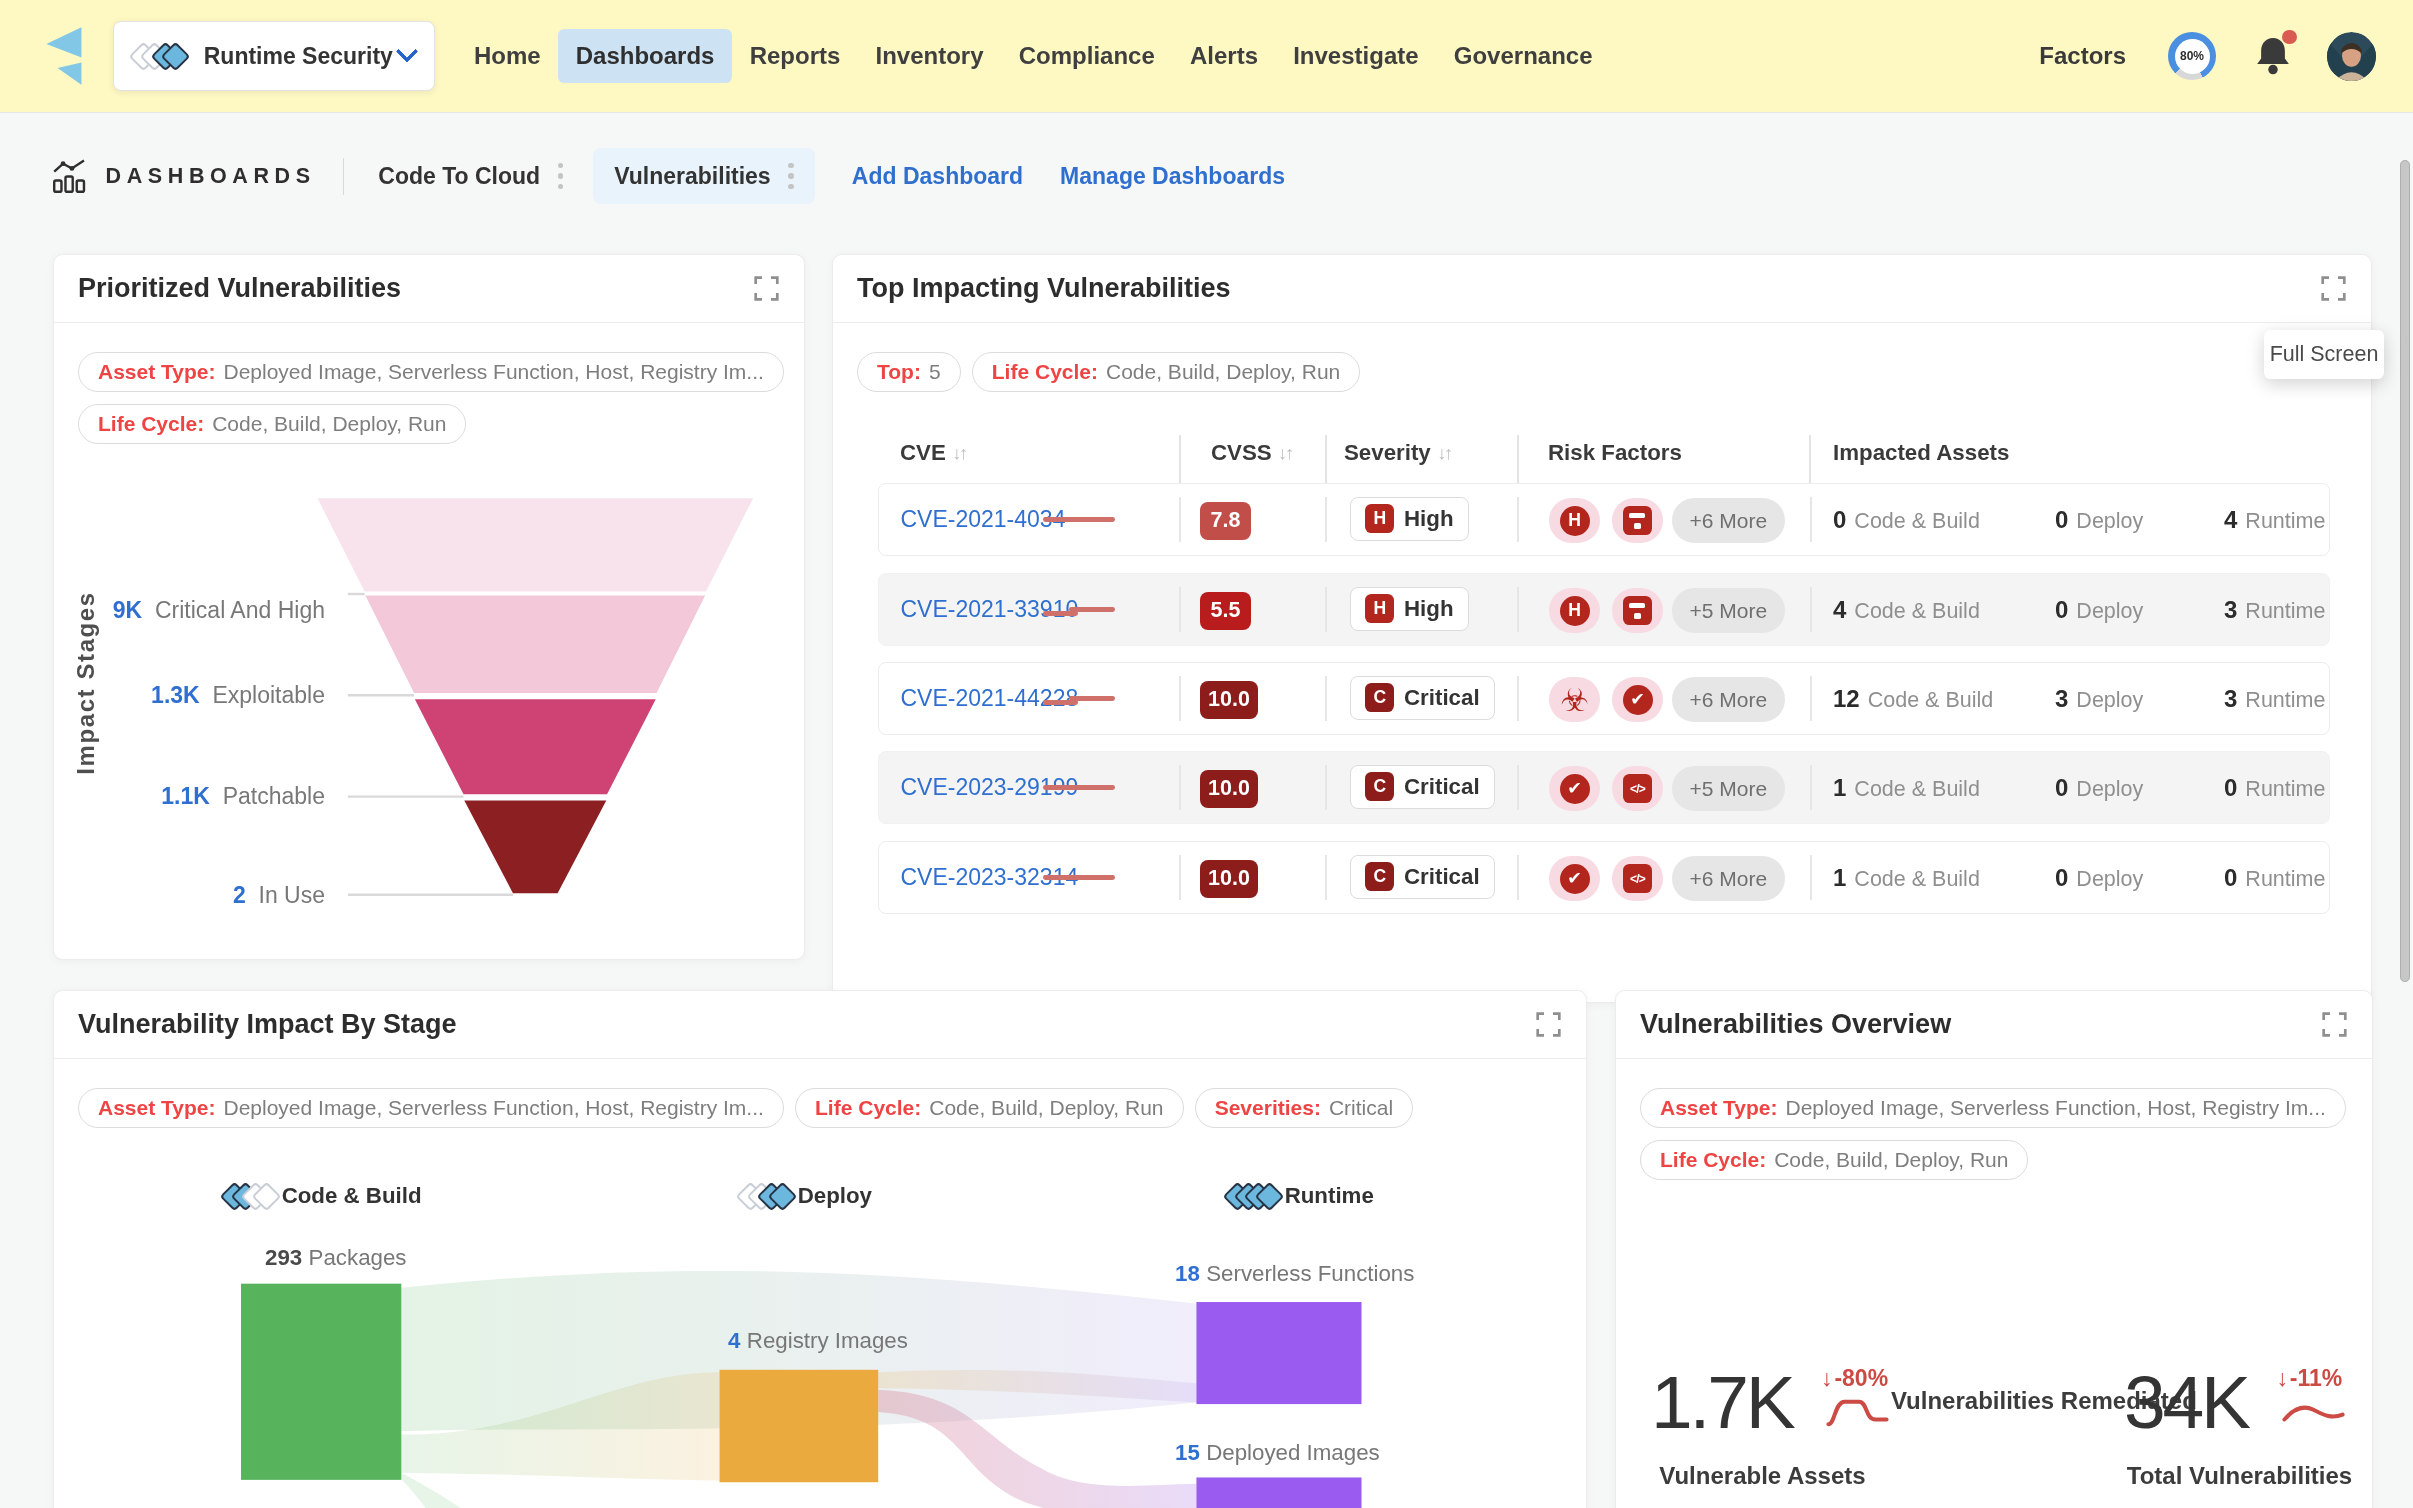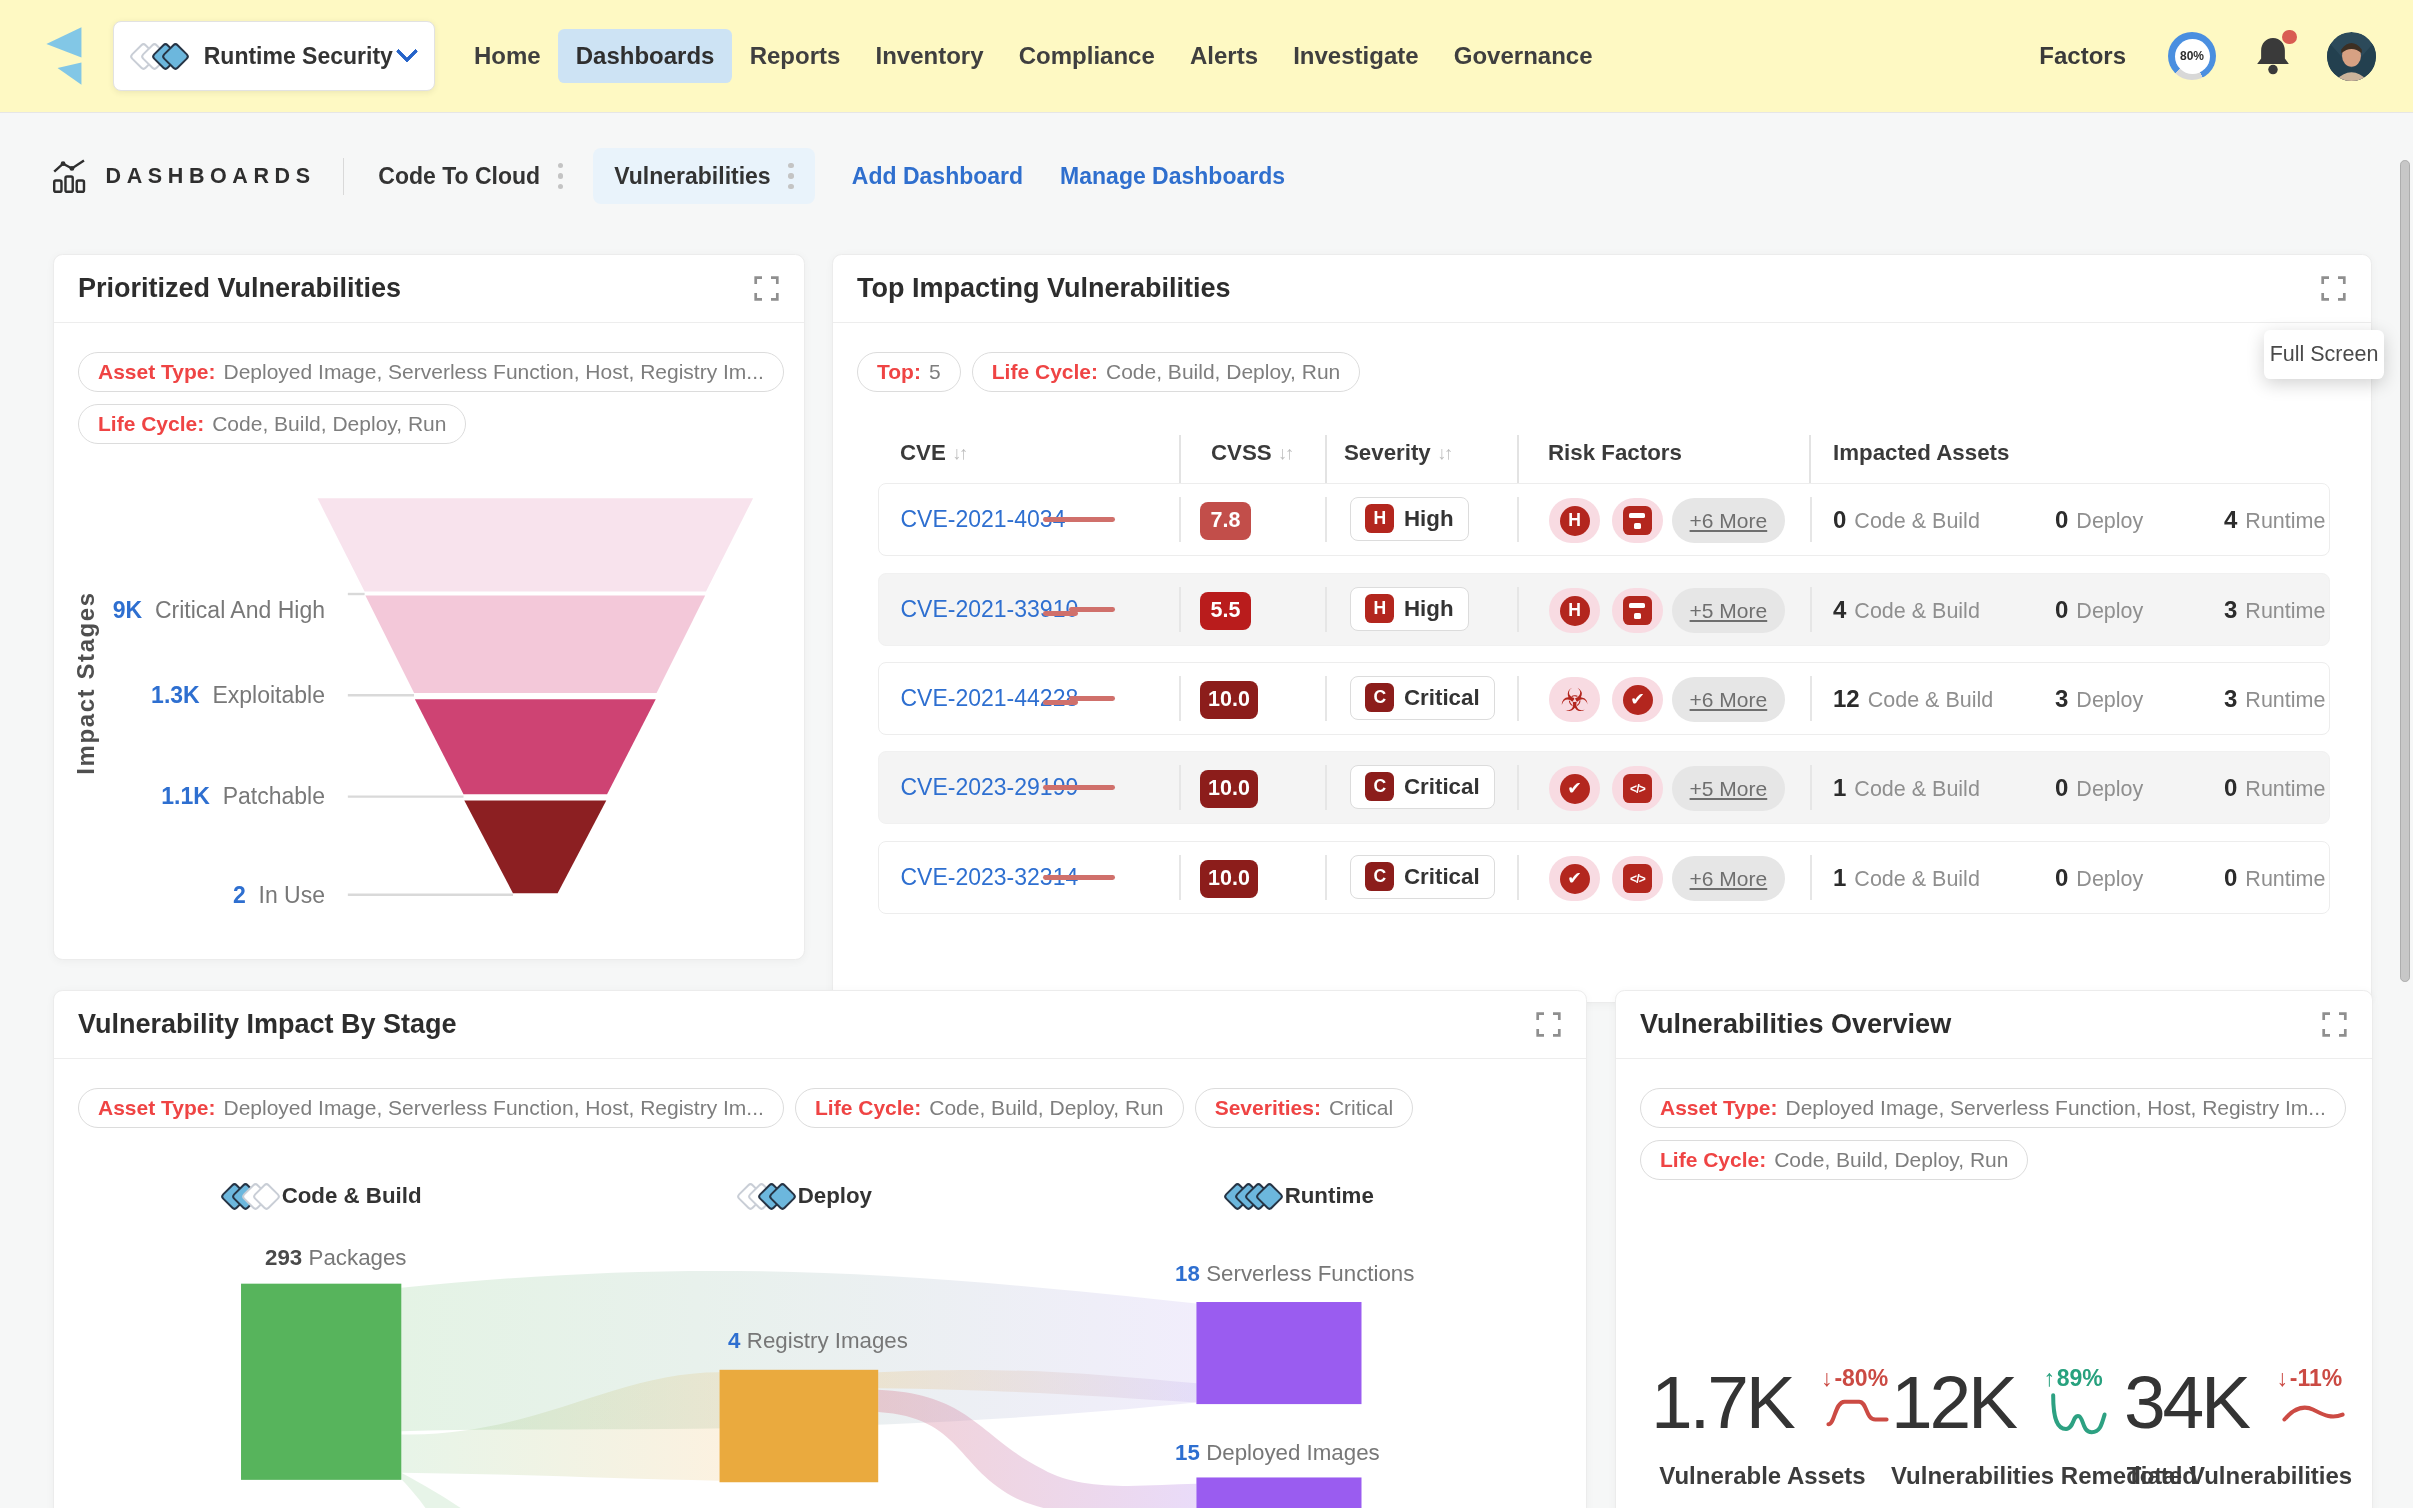--- a/index.html
+++ b/index.html
@@ -71,21 +71,21 @@
   .ic-h{width:30px;height:30px;border-radius:50%;background:#b3261e;display:grid;place-items:center;}
   .ic-h::before{content:"H";color:#fff;font-size:17.6px;font-weight:800;}
   .ic-check{width:30px;height:30px;border-radius:50%;background:#b3261e;display:grid;place-items:center;}
   .ic-check::before{content:"✔";color:#fff;font-size:17.6px;}
   .ic-bio::before{content:"☣";color:#b3261e;font-size:32px;line-height:1;}
   .ic-arch{width:29px;height:29px;border-radius:6.4px;background:#b3261e;position:relative;}
   .ic-arch::before{content:"";position:absolute;left:6.4px;top:6.4px;width:16px;height:5.6px;background:#fff;border-radius:1.6px;}
   .ic-arch::after{content:"";position:absolute;left:11.2px;top:17px;width:6.4px;height:5.6px;background:#fff;border-radius:1.6px;}
   .ic-rce{width:29px;height:29px;border-radius:6.4px;background:#b3261e;display:grid;place-items:center;}
   .ic-rce::before{content:"</>";color:#fff;font-size:12px;font-weight:700;letter-spacing:-0.8px;}
-  .riskmore{position:absolute;left:793px;top:14.4px;height:45px;border-radius:22.3px;background:#e6e6e6;color:#6f6f6f;font-size:21px;display:flex;align-items:center;padding:0 17.6px;text-decoration:underline;}
+  .riskmore{position:absolute;left:793px;top:14.4px;height:45px;border-radius:22.3px;background:#e6e6e6;color:#6f6f6f;font-size:21px;display:flex;align-items:center;padding:0 17.6px;}
   .ag{position:absolute;top:22.3px;display:flex;align-items:baseline;white-space:nowrap;}
   .ag .n{font-size:24px;font-weight:600;color:#2c2c2c;}
   .ag .t{font-size:21.5px;color:#8f8f8f;margin-left:8px;}
   .ag1{left:954px;} .ag2{left:1176px;} .ag3{left:1345px;}
   
   .tooltip{position:absolute;left:2264px;top:330px;width:120px;height:49px;background:#fff;border-radius:6.4px;box-shadow:0 4.8px 17.6px rgba(0,0,0,.18);display:flex;align-items:center;justify-content:center;font-size:21.5px;color:#4a4a4a;z-index:20;}
   
   .stageh{position:absolute;top:192px;display:flex;align-items:center;}
   .stageh .tx{font-size:22.3px;font-weight:700;color:#333;margin-left:4.8px;white-space:nowrap;}
   .snlabel{position:absolute;font-size:22.3px;white-space:nowrap;}
@@ -580,32 +580,20 @@
               <span>-80%</span>
             </span>
           <svg width="73" height="42" viewBox="0 0 76 52">
             <path d="M2,40 C10,40 10,12 22,12 L40,12 C50,12 48,34 60,34 L74,34" fill="none" stroke="#cc4b44" stroke-width="5" stroke-linecap="round"></path>
           </svg>
         </span>
       </div>
       <div class="slab">Vulnerable Assets</div>
     </div>
     <div class="stat" style="left:275px;width:252px;">
-      <div class="top">
-        <span class="sv">12K</span>
-        <span class="sd">
-          <span class="delta up">
-              <span class="ar"></span>
-              <span>89%</span>
-            </span>
-          <svg width="73" height="45" viewBox="0 0 76 56">
-            <path d="M4,4 C4,36 10,46 20,46 C30,46 28,28 36,30 C42,32 40,50 52,50 C62,50 64,42 68,28" fill="none" stroke="#2da182" stroke-width="5" stroke-linecap="round"></path>
-          </svg>
-        </span>
-      </div>
       <div class="slab">Vulnerabilities Remediated</div>
     </div>
     <div class="stat" style="left:508px;width:231px;">
       <div class="top">
         <span class="sv">34K</span>
         <span class="sd">
           <span class="delta down">
               <span class="ar"></span>
               <span>-11%</span>
             </span>

